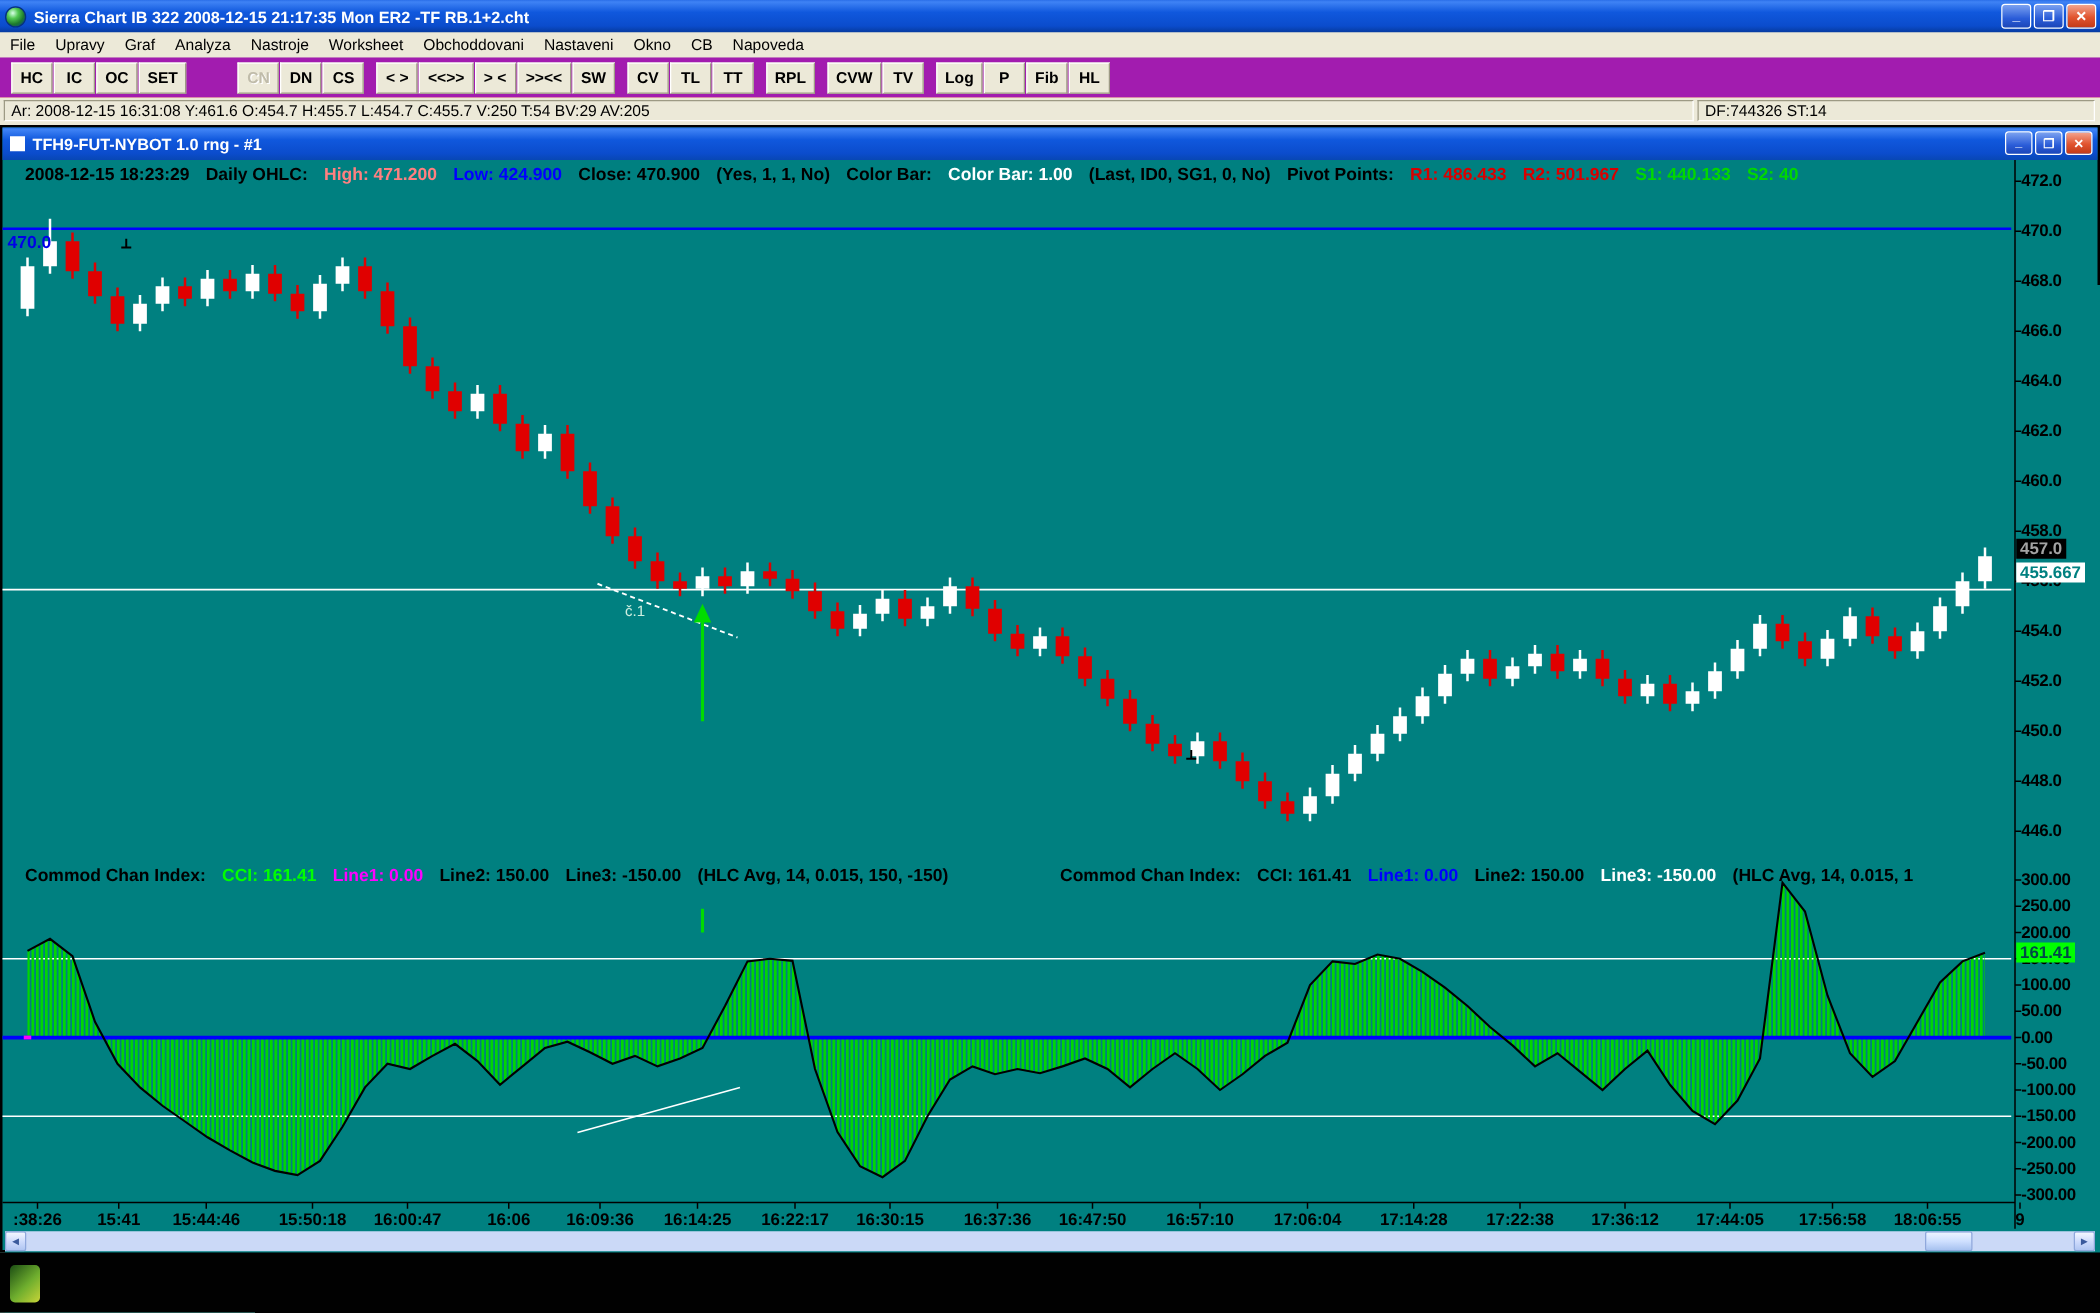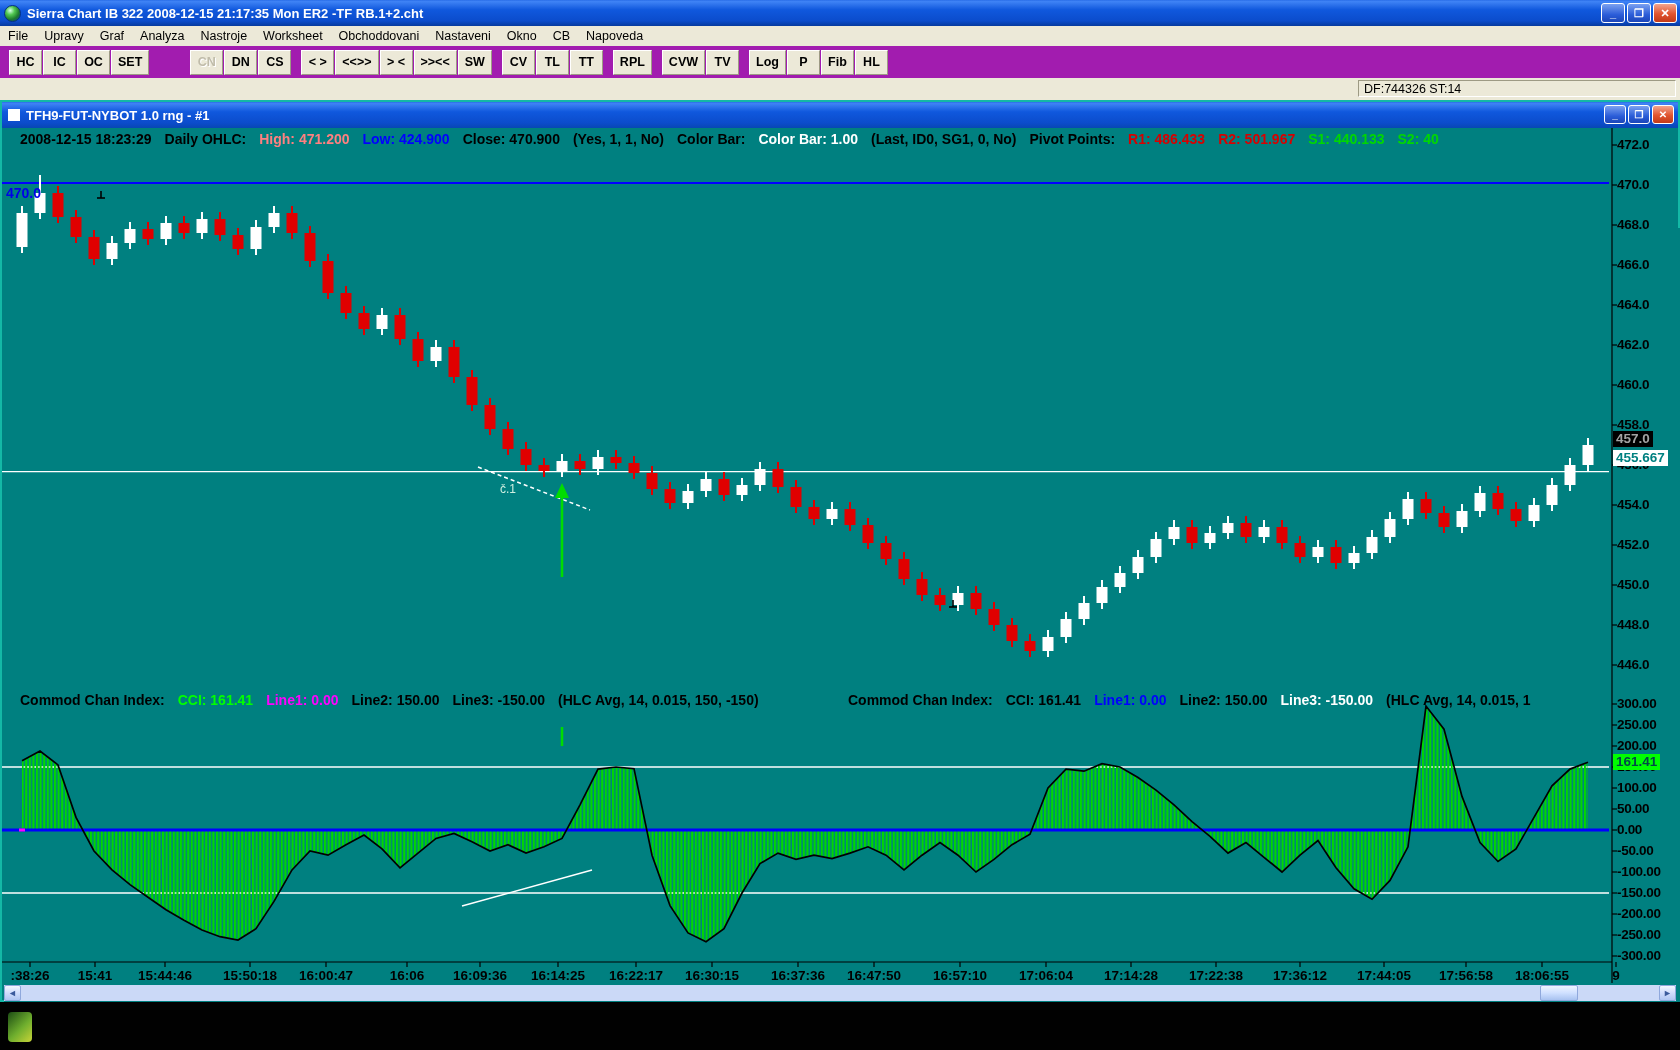--- a/index.html
+++ b/index.html
@@ -28,21 +28,21 @@
   .tbtn{height:25px;min-width:33px;padding:0 6px;margin-right:1px;font-weight:bold;font-size:12.5px;
     background:#ece9d8;color:#000;display:flex;align-items:center;justify-content:center;
     border:1px solid;border-color:#ffffff #9d9a84 #9d9a84 #ffffff;box-sizing:border-box;}
   .tbtn.disabled{color:#c0bcaa;text-shadow:1px 1px 0 #fff;margin-left:31px;}
   
   .statusbar{position:absolute;left:0;top:78px;width:1680px;height:22px;background:#ece9d8;font-size:12.5px;}
   .spanel{position:absolute;top:2px;height:17px;border:1px solid;border-color:#9d9a84 #ffffff #ffffff #9d9a84;
     padding:1px 5px;box-sizing:border-box;white-space:nowrap;overflow:hidden;color:#000;}
   
   .chartwin{position:absolute;left:0;top:100px;width:1680px;height:902px;
-    border:2px solid #14b8a6;box-sizing:border-box;background:#008080;}
+    border:2px solid #000000;box-sizing:border-box;background:#008080;}
   .ctitle{position:absolute;left:0;top:0;width:1676px;height:26px;
     background:linear-gradient(to bottom,#2a6ee8 0%,#3f83f5 6%,#1058dd 38%,#0b4ccc 80%,#0847b4 100%);
     display:flex;align-items:center;color:#fff;font-weight:bold;font-size:13px;}
   .cicon{width:12px;height:12px;background:#fff;margin:0 6px 0 6px;}
   .cbtns{position:absolute;right:4px;top:3px;display:flex;gap:2px;}
   .cbtn{width:22px;height:19px;border-radius:3px;border:1px solid #fff;color:#fff;font-size:10px;font-weight:bold;
     display:flex;align-items:center;justify-content:center;
     background:linear-gradient(to bottom,#7ba1f0,#2a5cd8 60%,#1c46b8);box-sizing:border-box;}
   .cbtn.close{background:linear-gradient(to bottom,#f2a48e,#e1542f 55%,#c23a18);}
   .client{position:absolute;left:2px;top:126px;width:1676px;height:857px;background:#008080;}
@@ -128,20 +128,21 @@
       </div>
       <div class="tgroup">
         <div class="tbtn">Log</div>
         <div class="tbtn">P</div>
         <div class="tbtn">Fib</div>
         <div class="tbtn">HL</div>
       </div>
     </div>
 
   <div class="statusbar">
+    <div class="spanel" style="left:3px;width:1352px;">Ar: 2008-12-15  16:31:08  Y:461.6  O:454.7  H:455.7  L:454.7  C:455.7  V:250  T:54  BV:29  AV:205</div>
     <div class="spanel" style="left:1358px;width:318px;">DF:744326  ST:14</div>
   </div>
 
   <div class="chartwin">
     <div class="ctitle">
       <div class="cicon"></div>
       <span>TFH9-FUT-NYBOT  1.0 rng - #1</span>
       <div class="cbtns">
         <div class="cbtn">_</div>
         <div class="cbtn">❐</div>

